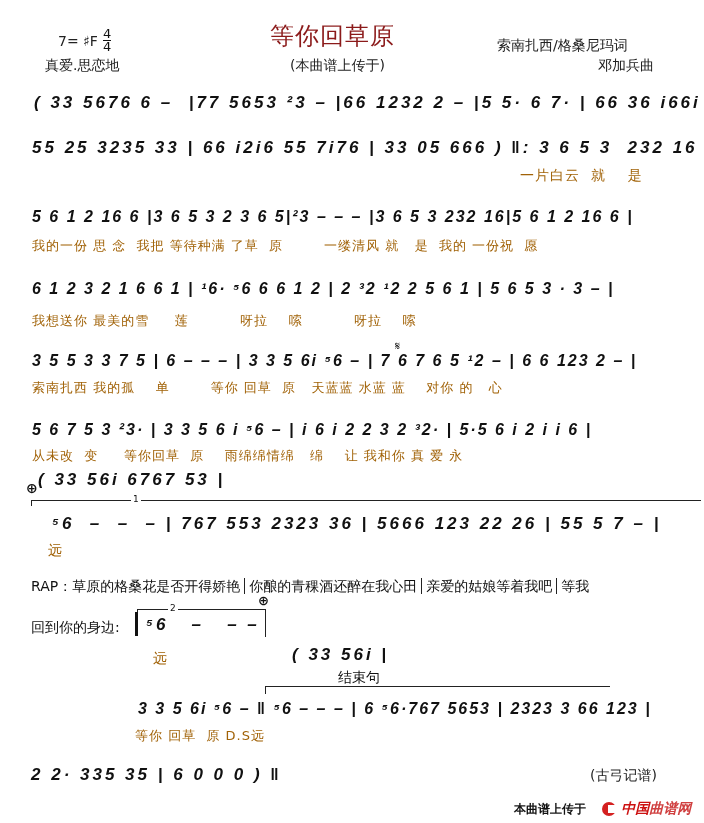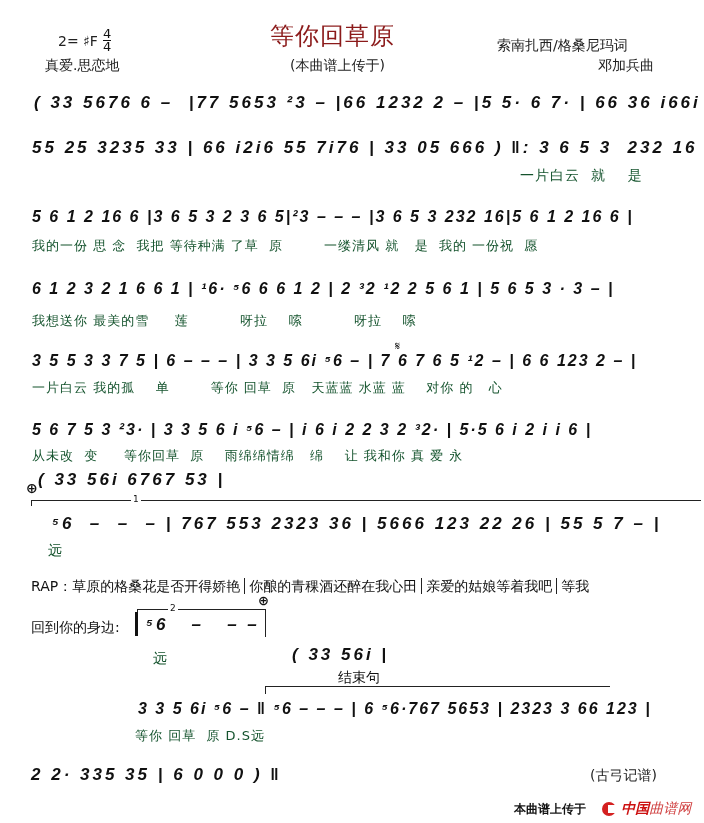--- a/index.html
+++ b/index.html
@@ -3,36 +3,36 @@
 <meta charset="utf-8">
 <style>
   html, body { margin: 0; padding: 0; background: #ffffff; }
   body { width: 704px; height: 823px; position: relative; overflow: hidden;
          font-family: "DejaVu Sans", sans-serif; color: #111; }
   .abs { position: absolute; white-space: nowrap; }
   .title { font-size: 24px; color: #8b1a1a; letter-spacing: 1px; }
   .meta { font-size: 14px; color: #222; }
   .notes { position: absolute; font-family: "Liberation Sans", sans-serif; font-style: italic;
            font-weight: bold; font-size: 17px; letter-spacing: 3px; white-space: pre; color:#111; }
-  .lyrics { position: absolute; font-size: 14px; white-space: pre; color:#14532d; letter-spacing: 1px; }
+  .lyrics { position: absolute; font-size: 14px; white-space: pre; color:#a16207; letter-spacing: 1px; }
   .bar { position: absolute; width: 1px; background: #222; }
   .thickbar { position: absolute; width: 3px; background: #111; }
   .bracket-line { position: absolute; height: 1px; background: #222; }
   .small { font-size: 9px; }
   .credit { font-size: 12px; color: #111; font-weight: bold; }
   .logo-c { display:inline-block; width:14px; height:14px; border-radius:50%; background:#d42020; position:relative; vertical-align:middle; }
   .logo-c::after { content:""; position:absolute; left:6px; top:3px; width:8px; height:8px; background:#fff; }
   .logo-text { font-weight: bold; font-style: italic; font-size: 14px; color:#c11; }
-  .logo-text2 { font-weight: normal; font-style: italic; font-size: 14px; color:#d04040; }
+  .logo-text2 { font-weight: bold; font-style: italic; font-size: 14px; color:#d04040; }
 </style>
 </head>
 <body>
 
 <div class="abs meta" style="left:58px;top:33px;">
-  <span>2= ♯F</span>
+  <span>7= ♯F</span>
 </div>
 <div class="abs" style="left:103px;top:28px;font-size:13px;line-height:12px;text-align:center;">
   <div style="border-bottom:1px solid #111;">4</div>
   <div>4</div>
 </div>
 <div class="abs meta" style="left:45px;top:57px;">真爱.思恋地</div>
 
 <div class="abs title" style="left:270px;top:20px;">等你回草原</div>
 <div class="abs meta" style="left:290px;top:57px;">(本曲谱上传于)</div>
 
@@ -45,21 +45,21 @@
 <div class="lyrics" style="left:520px;top:167px;">一片白云  就    是</div>
 
 <div class="notes" style="left:32px;top:208px;font-size:16px;letter-spacing:2px;">5 6 1 2 16 6 |3 6 5 3 2 3 6 5|²3 – – – |3 6 5 3 232 16|5 6 1 2 16 6 |</div>
 <div class="lyrics" style="left:32px;top:237px;font-size:13px;">我的一份 思 念  我把 等待种满 了草  原        一缕清风 就   是  我的 一份祝  愿</div>
 
 <div class="notes" style="left:32px;top:280px;font-size:16px;letter-spacing:2px;">6 1 2 3 2 1 6 6 1 | ¹6· ⁵6 6 6 1 2 | 2 ³2 ¹2 2 5 6 1 | 5 6 5 3 · 3 – |</div>
 <div class="lyrics" style="left:32px;top:312px;font-size:13px;">我想送你 最美的雪     莲          呀拉    嗦          呀拉    嗦</div>
 
 <div class="abs" style="left:395px;top:339px;font-size:12px;">𝄋</div>
 <div class="notes" style="left:32px;top:352px;font-size:16px;letter-spacing:2px;">3 5 5 3 3 7 5 | 6 – – – | 3 3 5 6i ⁵6 – | 7 6 7 6 5 ¹2 – | 6 6 123 2 – |</div>
-<div class="lyrics" style="left:32px;top:379px;font-size:13px;">一片白云 我的孤    单        等你 回草  原   天蓝蓝 水蓝 蓝    对你 的   心</div>
+<div class="lyrics" style="left:32px;top:379px;font-size:13px;">索南扎西 我的孤    单        等你 回草  原   天蓝蓝 水蓝 蓝    对你 的   心</div>
 
 <div class="notes" style="left:32px;top:421px;font-size:16px;letter-spacing:2px;">5 6 7 5 3 ²3· | 3 3 5 6 i ⁵6 – | i 6 i 2 2 3 2 ³2· | 5·5 6 i 2 i i 6 |</div>
 <div class="lyrics" style="left:32px;top:447px;font-size:13px;">从未改  变     等你回草  原    雨绵绵情绵   绵    让 我和你 真 爱 永</div>
 
 <div class="abs" style="left:26px;top:480px;font-size:14px;font-weight:bold;">⊕</div>
 <div class="notes" style="left:38px;top:470px;">( 33 56i 6767 53 |</div>
 
 <div class="bracket-line" style="left:31px;top:500px;width:670px;"></div>
 <div class="bar" style="left:31px;top:500px;height:6px;"></div>
 <div class="abs small" style="left:131px;top:494px;background:#fff;padding:0 2px;">1</div>

